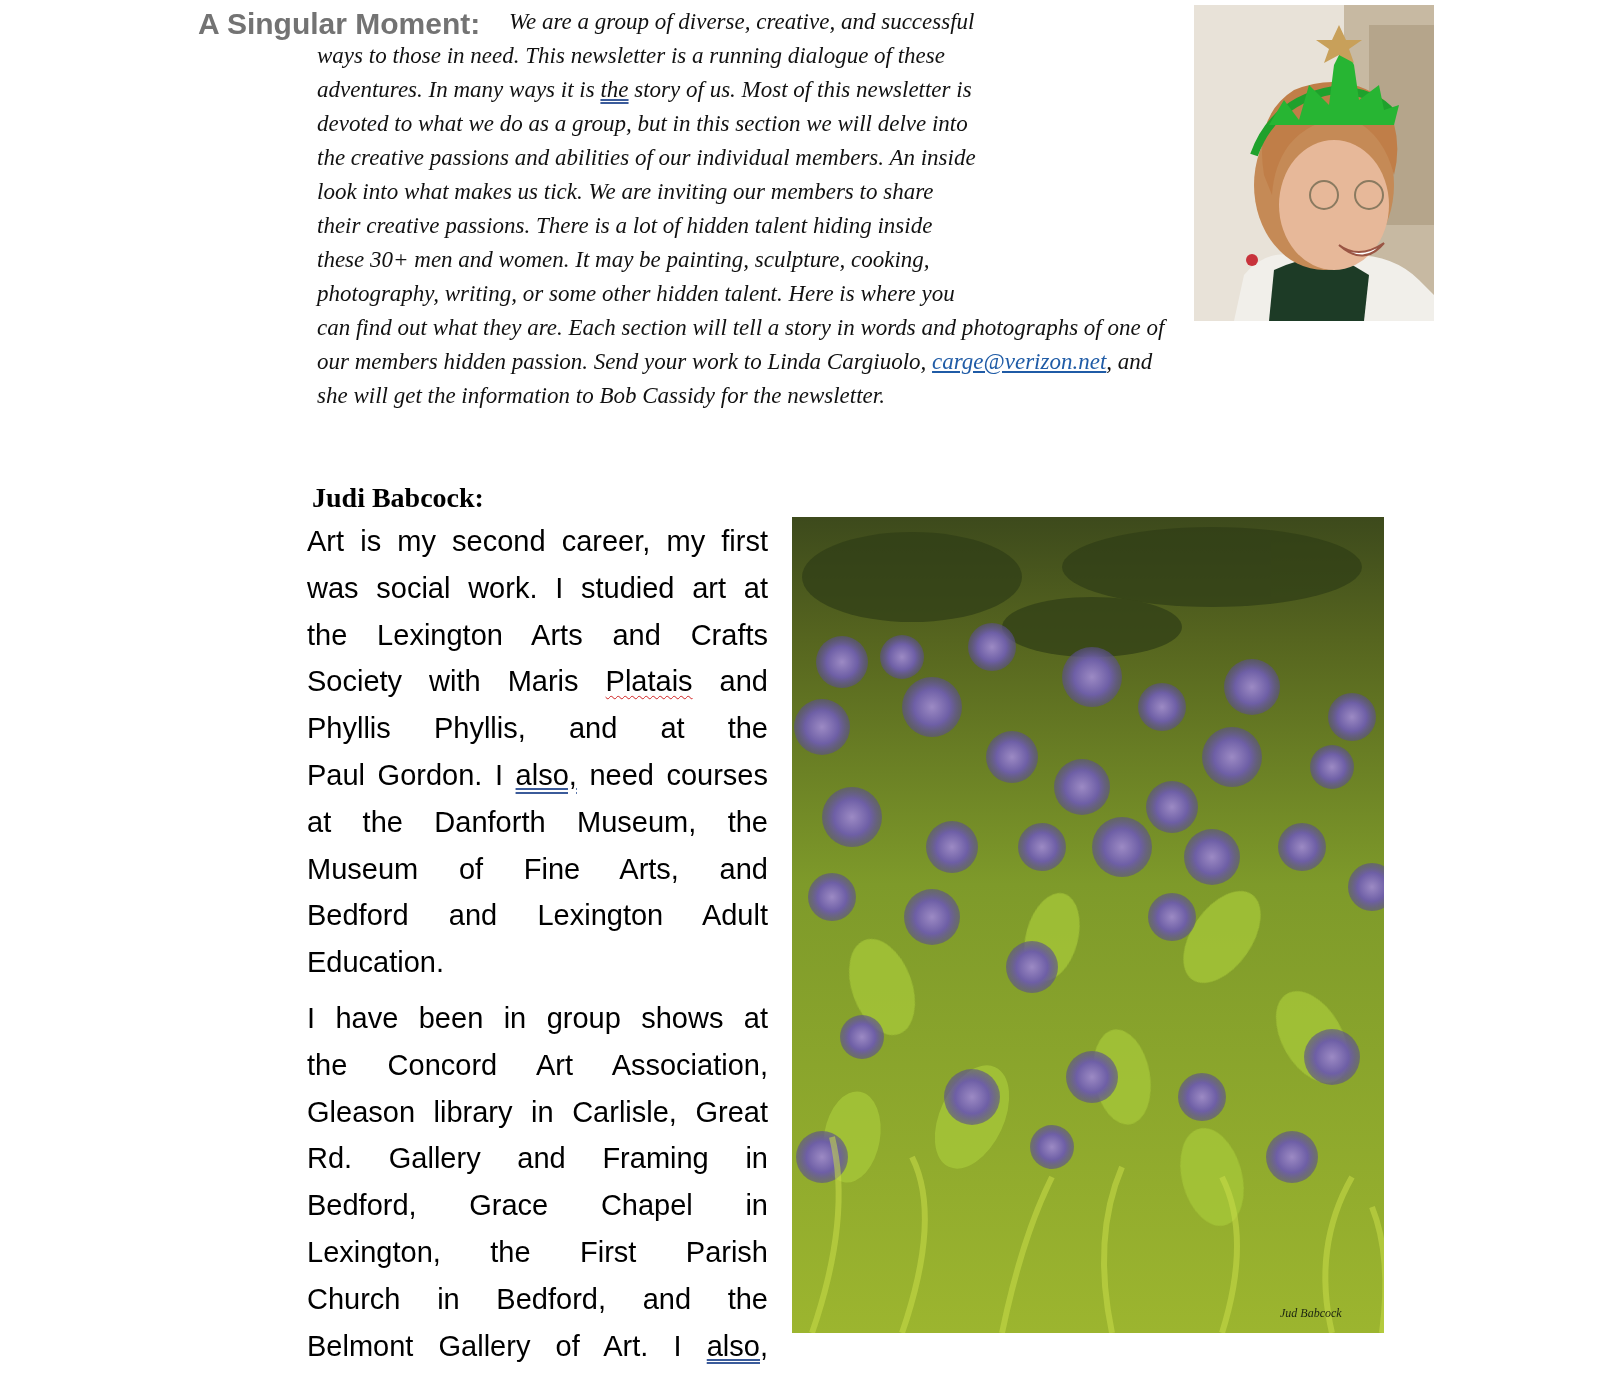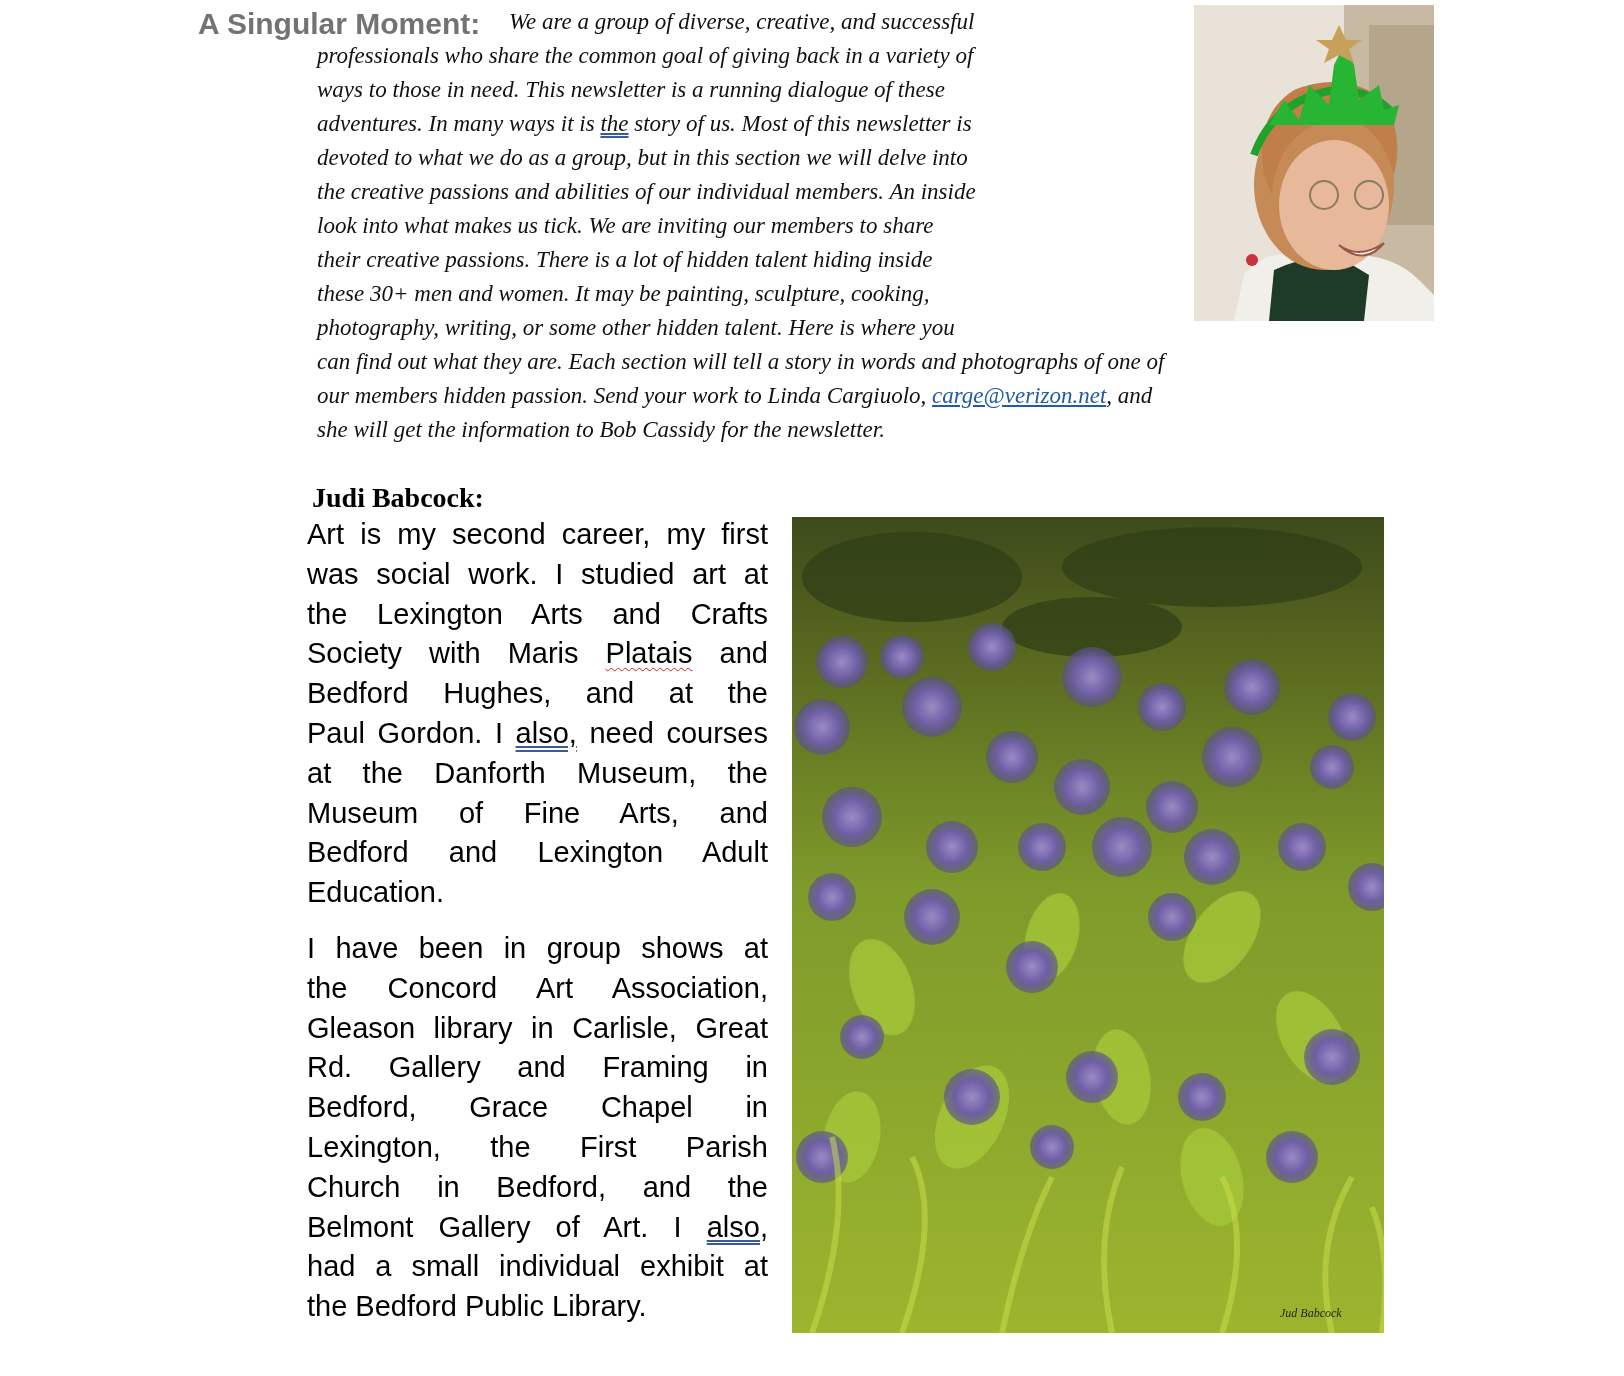--- a/index.html
+++ b/index.html
@@ -33,38 +33,37 @@
       font-family: "Liberation Serif", serif; font-weight: bold;
       font-size: 28px; line-height: 34px; white-space: nowrap;
     }
     .bio {
       position: absolute; left: 307px; top: 515px; width: 461px;
       font-family: "Liberation Sans", sans-serif; font-size: 29px;
       line-height: 39.8px; text-align: justify;
     }
     .bio p { margin: 0; }
     .bio p + p { margin-top: 16px; }
-    .bio .line { display: block; text-align: justify; text-align-last: justify; white-space: nowrap; }
+    .bio .line { display: block; text-align: justify; text-align-last: justify; white-space: nowrap; margin-top: 7px; }
     .bio .line.last { text-align-last: left; }
     .squiggle { text-decoration: underline wavy #d02020; text-decoration-thickness: 1px; text-underline-offset: 4px; }
     .dbl { text-decoration: underline double #3b5b9a; text-underline-offset: 3px; }
 
     .painting {
       position: absolute; left: 792px; top: 517px; width: 592px; height: 816px;
       overflow: hidden; background: #7a8f2a;
     }
   </style>
 </head>
 <body>
 
 <div class="heading">A Singular Moment:</div>
 
 <div class="intro">
   <span class="line first">We are a group of diverse, creative, and successful</span>
-  <span class="line">professionals who share the common goal of giving back in a variety of</span>
   <span class="line">ways to those in need. This newsletter is a running dialogue of  these</span>
   <span class="line"><span>adventures. In many ways it is </span><span class="spell-under">the</span><span> story of us. Most of this newsletter is</span></span>
   <span class="line">devoted to what we do as a group, but in this section we will delve into</span>
   <span class="line">the creative passions and abilities of our individual members. An inside</span>
   <span class="line">look into what makes us tick. We are inviting our members to share</span>
   <span class="line">their creative passions. There is a lot of hidden talent hiding inside</span>
   <span class="line">these 30+ men and women. It may be painting, sculpture, cooking,</span>
   <span class="line">photography, writing, or some other hidden talent. Here is where you</span>
   <span class="line">can find out what they are. Each section will tell a story in words and photographs of one of</span>
   <span class="line"><span>our members hidden passion. Send your work to Linda Cargiuolo,  </span><a class="link">carge@verizon.net</a><span>, and</span></span>
@@ -92,21 +91,21 @@
 </div>
 
 <div class="member-name">Judi Babcock:</div>
 
 <div class="bio">
   <p>
     <span class="line">Art is my second career, my first</span>
     <span class="line">was social work. I studied art at</span>
     <span class="line">the Lexington Arts and Crafts</span>
     <span class="line"><span>Society with Maris </span><span class="squiggle">Platais</span><span> and</span></span>
-    <span class="line">Bedford Hughes, and at the</span>
+    <span class="line">Phyllis Phyllis, and at the</span>
     <span class="line"><span>Paul Gordon. I </span><span class="dbl">also,</span><span> need courses</span></span>
     <span class="line">at the Danforth Museum, the</span>
     <span class="line">Museum of Fine Arts, and</span>
     <span class="line">Bedford and Lexington Adult</span>
     <span class="line last">Education.</span>
   </p>
   <p>
     <span class="line">I have been in group shows at</span>
     <span class="line">the Concord Art Association,</span>
     <span class="line">Gleason library in Carlisle, Great</span>

